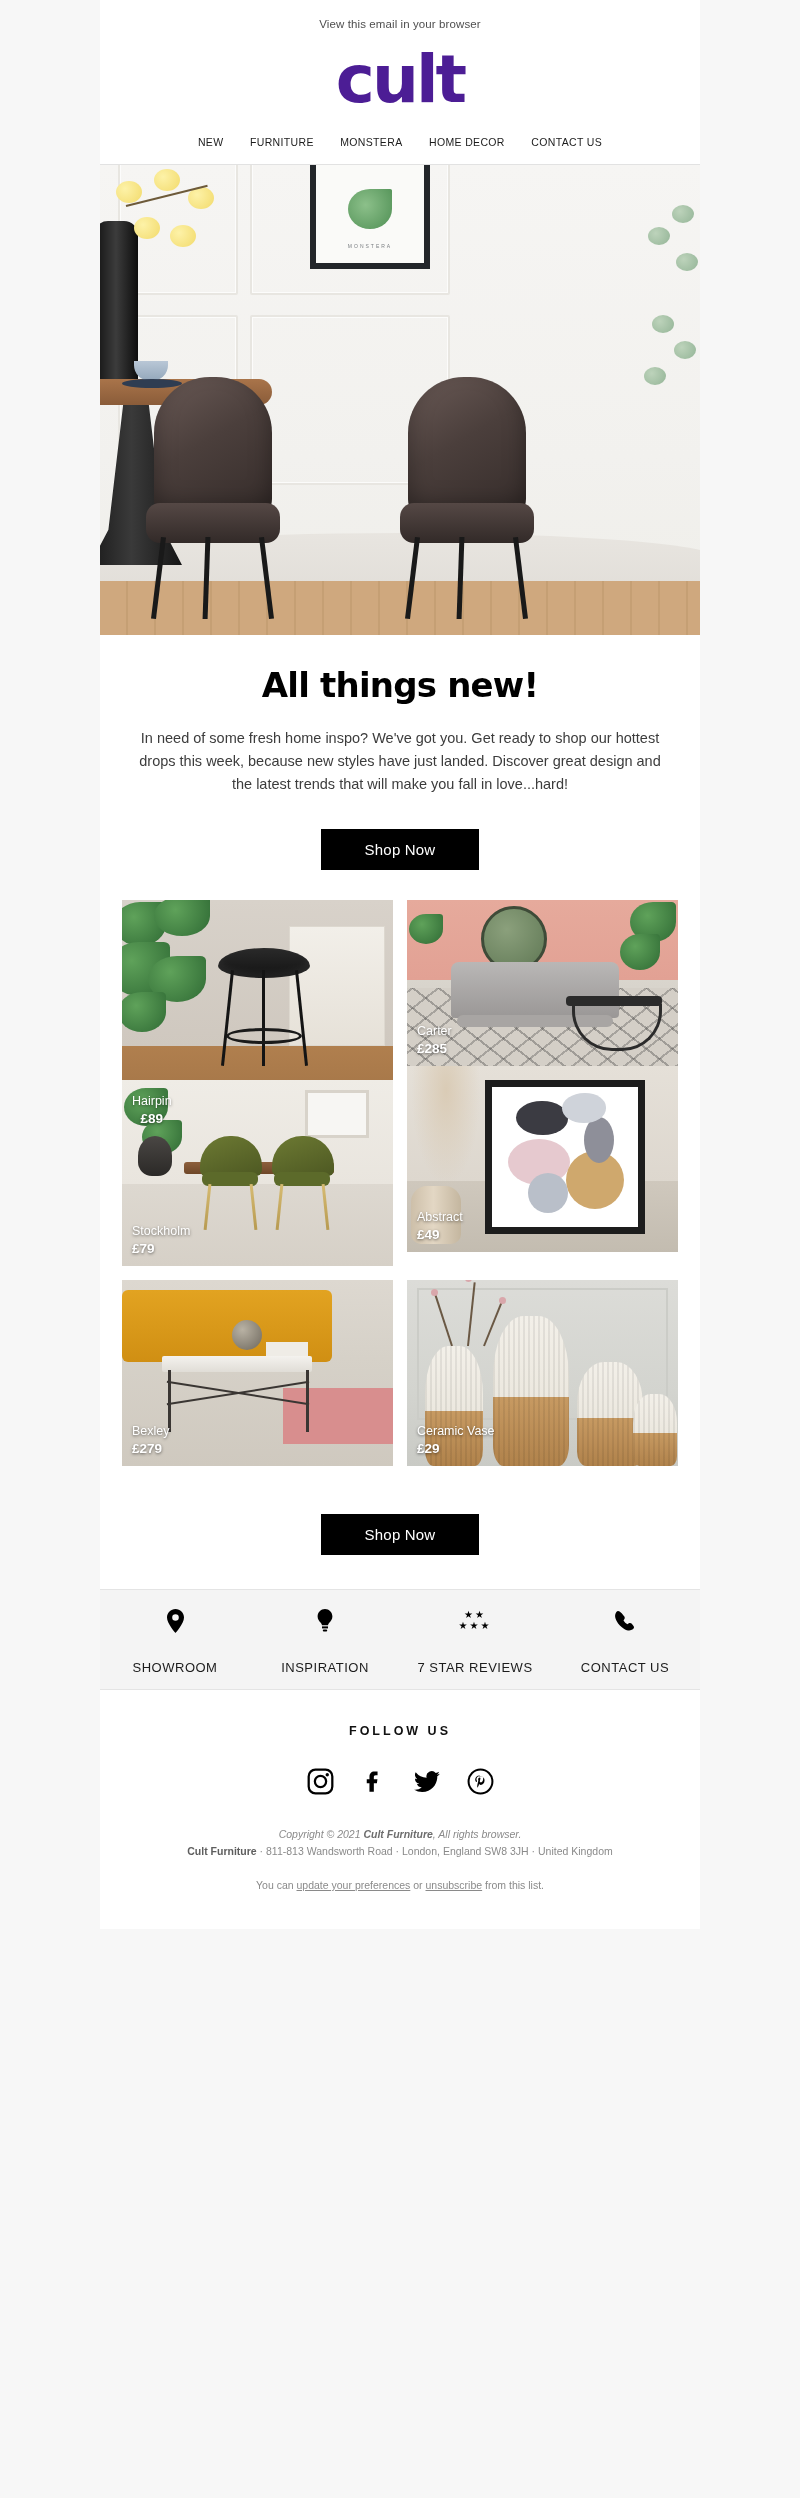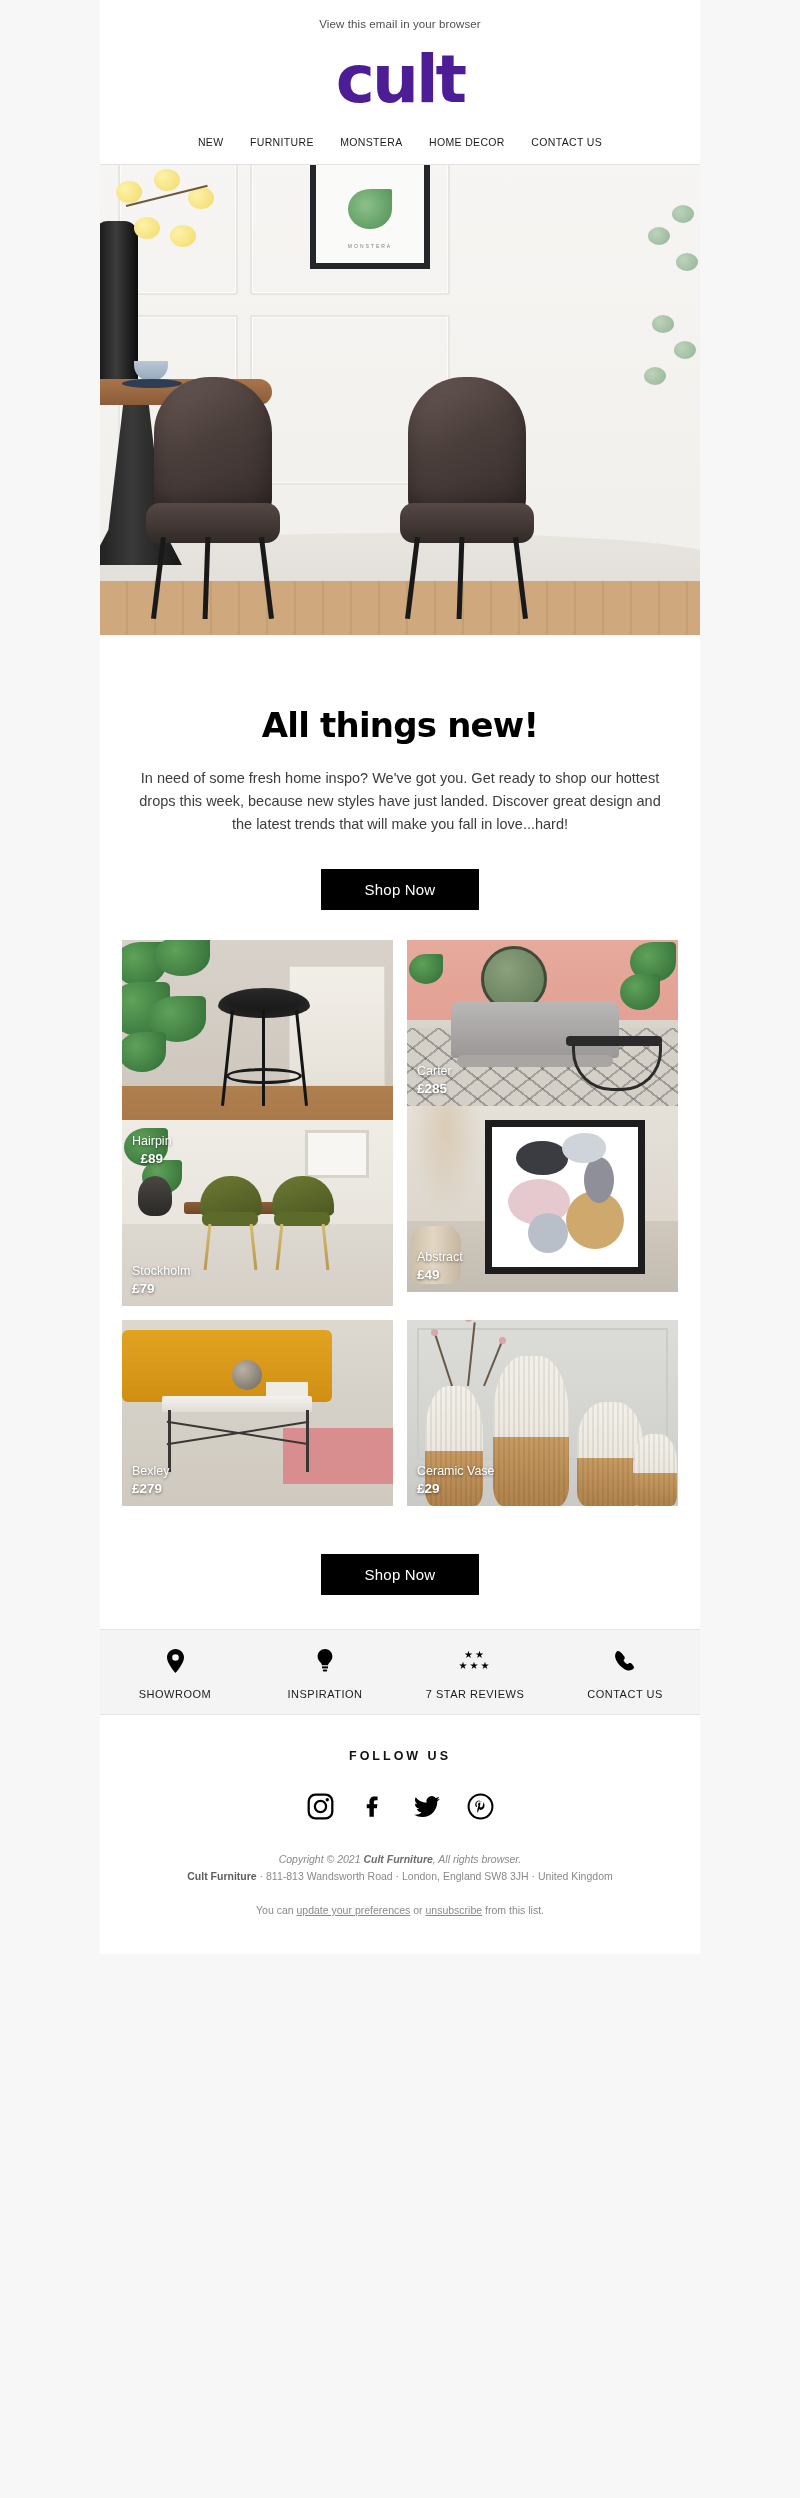--- a/index.html
+++ b/index.html
@@ -128,21 +128,21 @@
   }
   .saucer {
     position: absolute; left: 22px; top: 214px; width: 60px; height: 9px;
     background: #2f3d52; border-radius: 50%;
   }
 
   
   .intro { background: #fff; padding: 30px 36px 6px; text-align: center; }
   .intro h1 {
     font-family: "DejaVu Sans", sans-serif;
-    font-size: 34px; font-weight: 700; letter-spacing: -.8px; color: #000; margin-top: 40px;
+    font-size: 34px; font-weight: 700; letter-spacing: -.8px; color: #000;
   }
   .intro p {
     margin-top: 22px; font-size: 14.5px; line-height: 1.6; color: #3c3c3c;
   }
 
   .cta-wrap { background: #fff; text-align: center; padding: 26px 0 30px; }
   .cta {
     display: inline-block; background: #000; color: #fff; text-decoration: none;
     font-size: 15px; padding: 12px 44px; letter-spacing: .2px;
   }
@@ -322,21 +322,21 @@
   .s-vase .bud { position: absolute; width: 7px; height: 7px; border-radius: 50%; background:#d9a7ab; }
 
   
   .features {
     background: #f4f4f4; border-top: 1px solid #e4e4e4; border-bottom: 1px solid #e4e4e4;
     display: flex; padding: 16px 0 14px;
   }
   .feature { flex: 1; text-align: center; }
   .feature .ficon { height: 30px; display: flex; align-items: center; justify-content: center; }
   .feature .flabel {
-    margin-top: 12px; font-size: 11px; letter-spacing: .5px; color: #1c1c1c;
+    margin-top: 24px; font-size: 13px; letter-spacing: .5px; color: #1c1c1c;
   }
   .stars { display: flex; flex-direction: column; align-items: center; gap: 1px; }
   .stars .row1 { letter-spacing: 2px; font-size: 10px; line-height: 10px; }
   .stars .row2 { letter-spacing: 2px; font-size: 10px; line-height: 10px; }
 
   
   .follow { background: #fff; text-align: center; padding: 34px 0 8px; }
   .follow .ftitle {
     font-size: 12.5px; font-weight: 700; letter-spacing: 3px; color: #111;
   }

